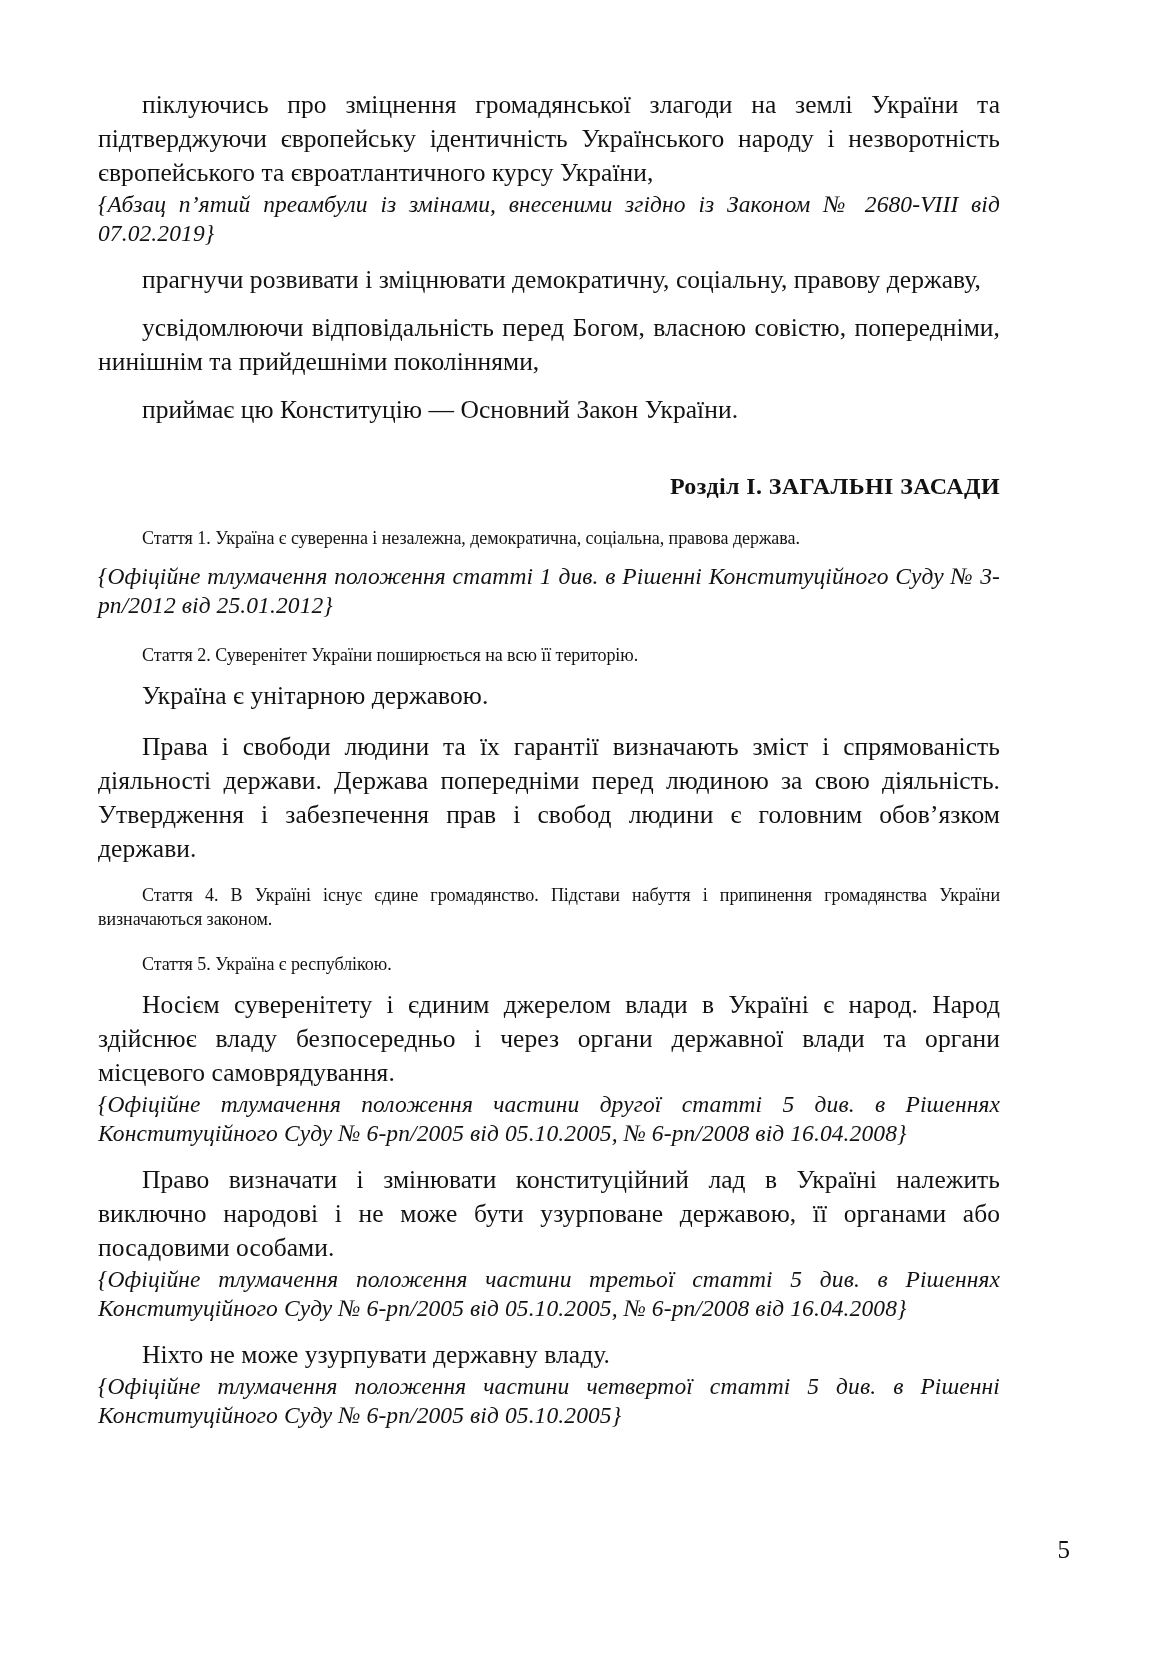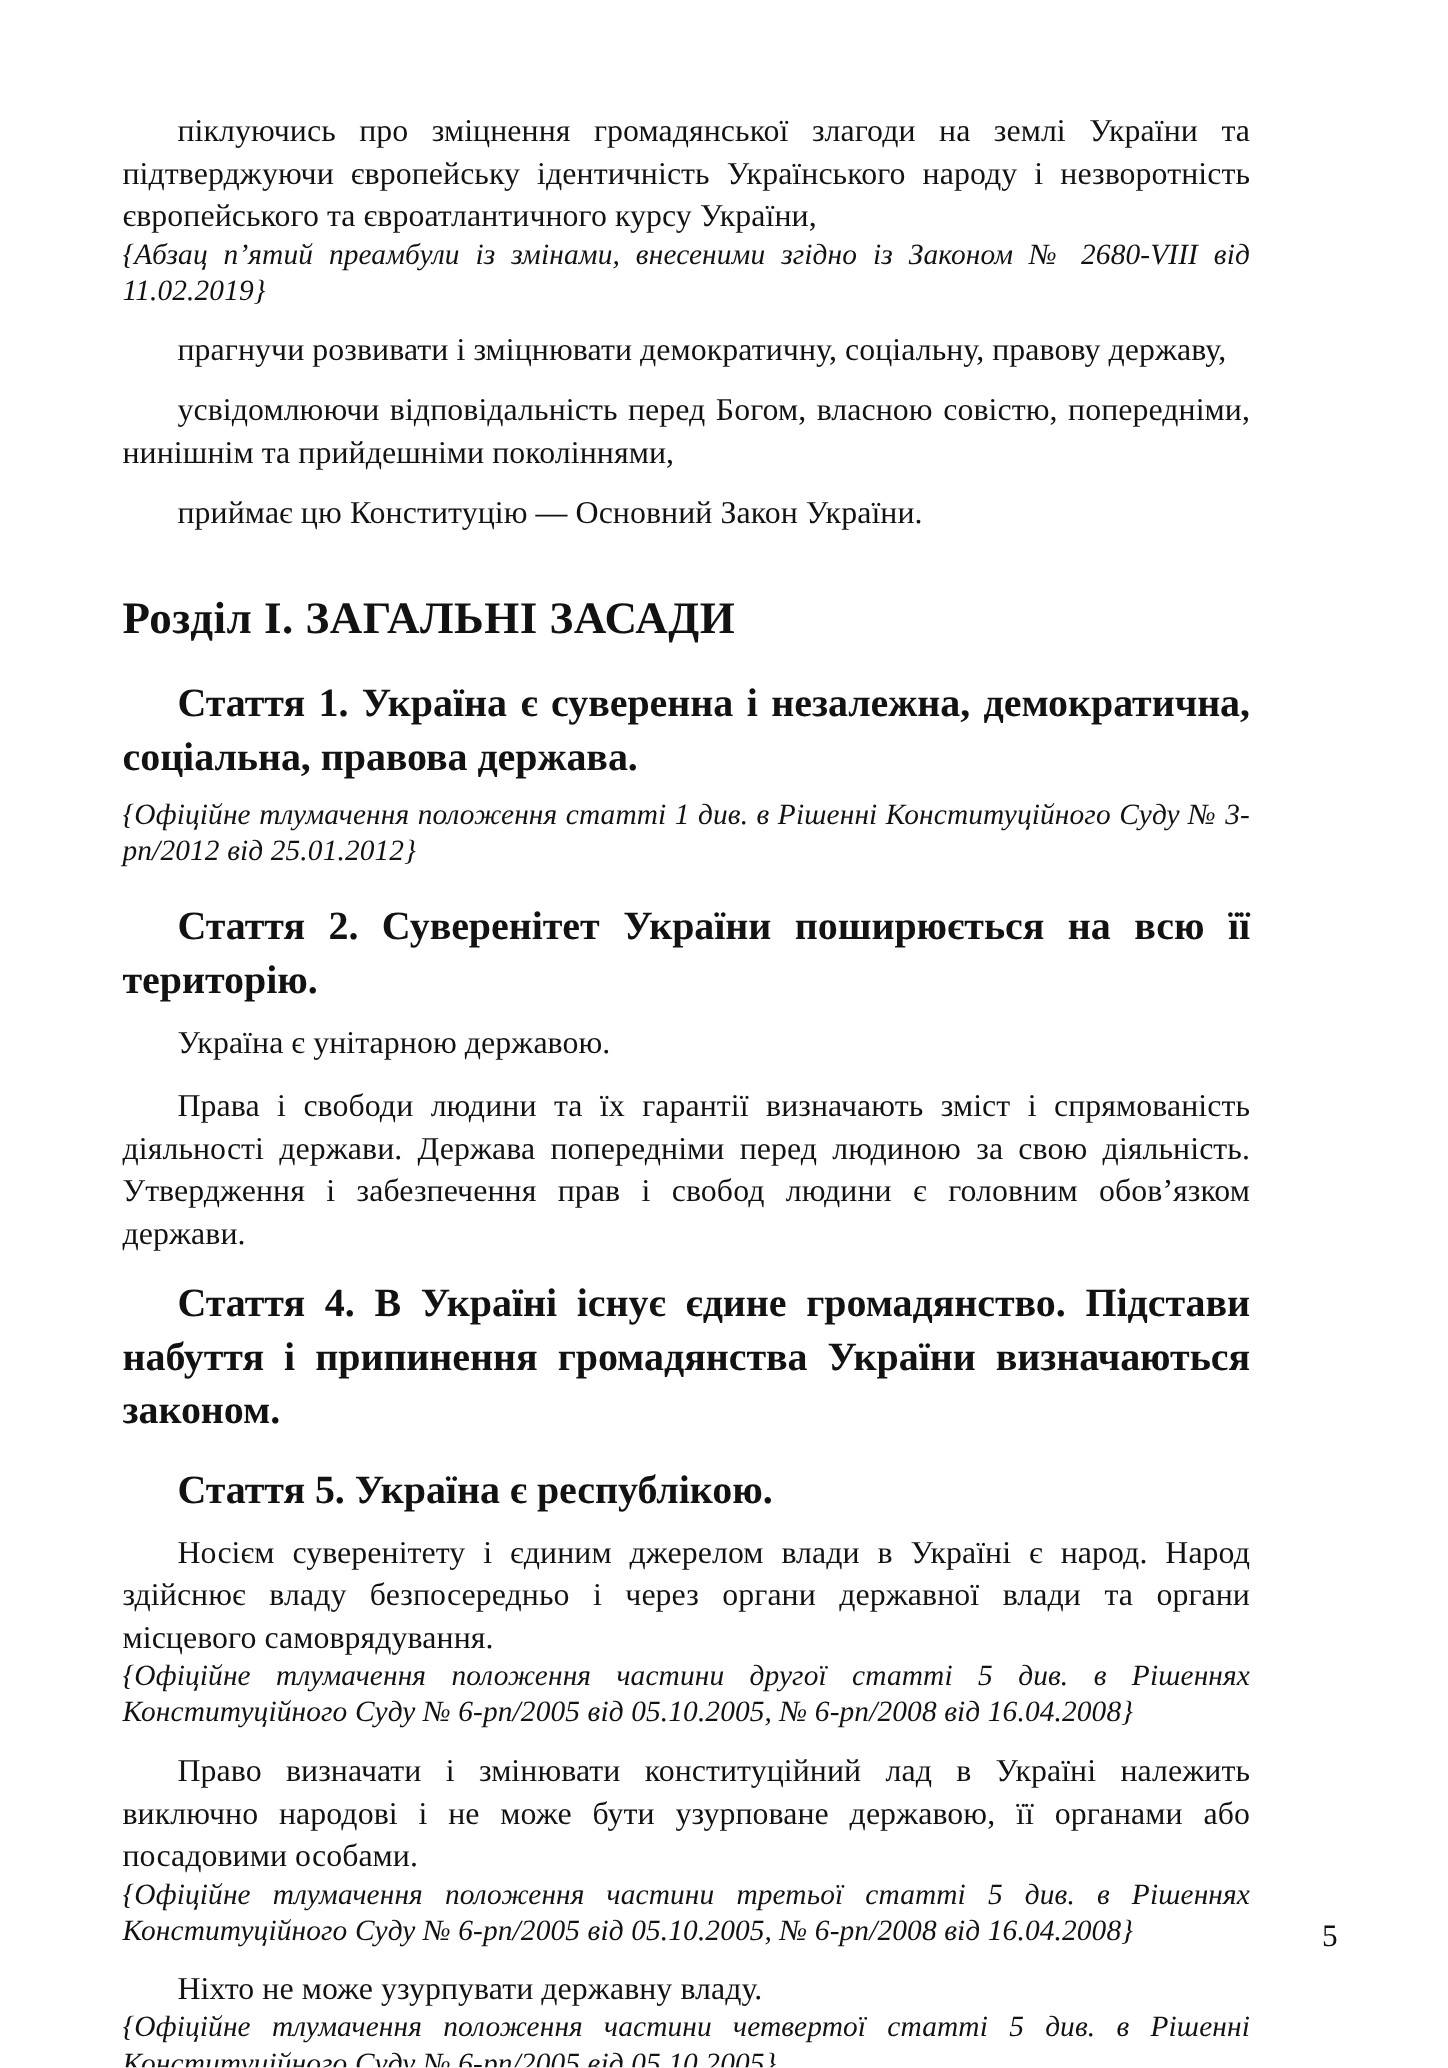--- a/index.html
+++ b/index.html
@@ -54,34 +54,34 @@
     font-style: italic;
     line-height: 1.23;
     text-indent: 0;
     text-align: justify;
     margin: 0 0 6px 0;
     letter-spacing: 0.1px;
   }
 
   
   .article {
-    font-size: 32px;
-    font-weight: bold;
+    font-size: 18px;
+    font-weight: normal;
     line-height: 1.335;
     text-indent: 44px;
     text-align: justify;
     margin-bottom: 12px;
     letter-spacing: -0.05px;
   }
 
   
   .section-heading {
-    font-size: 36px;
+    font-size: 24px;
     font-weight: bold;
-    text-align: left;
+    text-align: right;
     text-indent: 0;
     margin: 46px 0 26px 0;
     letter-spacing: 0.4px;
   }
 
   .gap-sm { height: 9px; }
   .gap-md { height: 17px; }
 
   .page-number {
     position: absolute;
@@ -93,21 +93,21 @@
   }
 </style>
 </head>
 <body>
 
 <div class="page">
   <div class="content">
 
     <p class="body-par tight">піклуючись про зміцнення громадянської злагоди на землі України та підтверджуючи європейську ідентичність Українського народу і незворотність європейського та євроатлантичного курсу України,</p>
 
-    <p class="note">{Абзац п’ятий преамбули із змінами, внесеними згідно із Законом № 2680-VIII від 11.02.2019}</p>
+    <p class="note">{Абзац п’ятий преамбули із змінами, внесеними згідно із Законом № 2680-VIII від 07.02.2019}</p>
 
     <div class="gap-sm"></div>
 
     <p class="body-par">прагнучи розвивати і зміцнювати демократичну, соціальну, правову державу,</p>
 
     <p class="body-par">усвідомлюючи відповідальність перед Богом, власною совістю, попередніми, нинішнім та прийдешніми поколіннями,</p>
 
 
     <p class="body-par tight">приймає цю Конституцію — Основний Закон України.</p>
 

